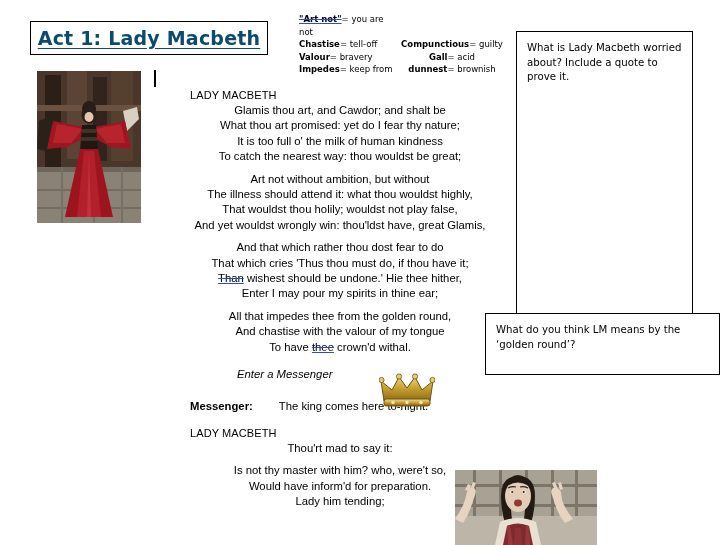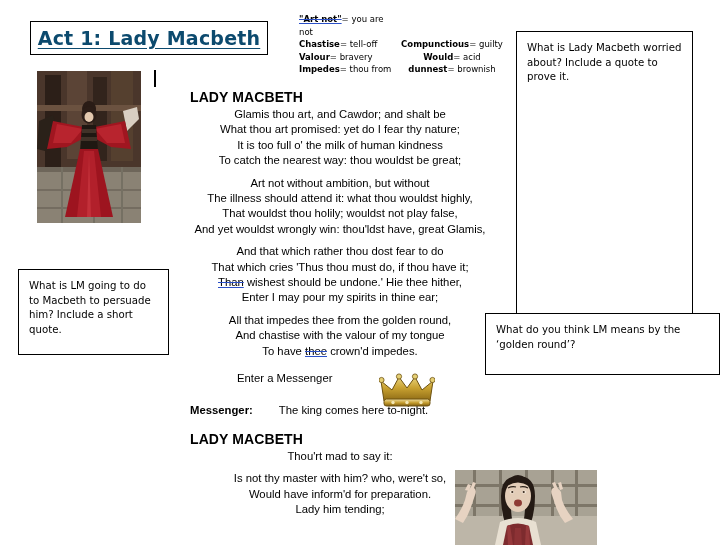--- a/index.html
+++ b/index.html
@@ -95,39 +95,40 @@
   .speech {
     position: absolute;
     left: 190px;
     top: 89px;
     width: 300px;
     font-family: "Liberation Sans", sans-serif;
     font-size: 11.3px;
     color: #000000;
   }
   .speaker {
-    font-weight: bold;
-    font-size: 14px;
+    font-weight: normal;
+    font-size: 11px;
     margin: 0 0 2px 0;
     letter-spacing: 0.1px;
   }
   .verse {
     margin: 0 0 7px 0;
   }
   .verse div {
     line-height: 15.4px;
     white-space: nowrap;
     text-align: center;
   }
   .struckword {
     text-decoration: line-through underline;
     text-decoration-color: #2a4fc7;
     text-decoration-thickness: 1.4px;
   }
   .stage-dir {
+    font-style: italic;
     margin: 12px 0 4px 47px;
     line-height: 15.4px;
   }
   .msg-line {
     margin: 16px 0 0 0;
     line-height: 15.4px;
   }
   .msg-label { font-weight: bold; }
   .msg-spacer { display: inline-block; width: 26px; }
   .block-gap { height: 13px; }
@@ -197,26 +198,26 @@
       </div>
       <div class="gloss-col-r">
         <span class="gloss-term">Compunctious</span><span class="gloss-def">= guilty</span>
       </div>
     </div>
     <div class="gloss-row">
       <div class="gloss-col-l">
         <span class="gloss-term">Valour</span><span class="gloss-def">= bravery</span>
       </div>
       <div class="gloss-col-r">
-        <span class="gloss-term">Would</span><span class="gloss-def">= acid</span>
+        <span class="gloss-term">Gall</span><span class="gloss-def">= acid</span>
       </div>
     </div>
     <div class="gloss-row">
       <div class="gloss-col-l">
-        <span class="gloss-term">Impedes</span><span class="gloss-def">= thou from</span>
+        <span class="gloss-term">Impedes</span><span class="gloss-def">= keep from</span>
       </div>
       <div class="gloss-col-r">
         <span class="gloss-term">dunnest</span><span class="gloss-def">= brownish</span>
       </div>
     </div>
   </div>
 
   <div class="photo-left">
     <svg width="104" height="152" viewBox="0 0 104 152" xmlns="http://www.w3.org/2000/svg">
       <rect width="104" height="152" fill="#3a2a22"></rect>
@@ -279,21 +280,21 @@
     <div class="verse">
       <div>And that which rather thou dost fear to do</div>
       <div>That which cries 'Thus thou must do, if thou have it;</div>
       <div><span class="struckword">Than</span><span> wishest should be undone.' Hie thee hither,</span></div>
       <div>Enter I may pour my spirits in thine ear;</div>
     </div>
 
     <div class="verse">
       <div>All that impedes thee from the golden round,</div>
       <div>And chastise with the valour of my tongue</div>
-      <div><span>To have </span><span class="struckword">thee</span><span> crown'd impedes.</span></div>
+      <div><span>To have </span><span class="struckword">thee</span><span> crown'd withal.</span></div>
     </div>
 
     <div class="stage-dir">Enter a Messenger</div>
 
     <div class="msg-line">
       <span class="msg-label">Messenger:</span><span class="msg-spacer"></span><span>The king comes here to-night.</span>
     </div>
 
     <div class="block-gap"></div>
 
@@ -329,23 +330,20 @@
       <circle cx="2.5" cy="7" r="2.6" fill="#e5cf74" stroke="#6d5210" stroke-width="0.8"></circle>
       <circle cx="20" cy="3.5" r="2.6" fill="#e5cf74" stroke="#6d5210" stroke-width="0.8"></circle>
       <circle cx="36" cy="3.5" r="2.6" fill="#e5cf74" stroke="#6d5210" stroke-width="0.8"></circle>
       <circle cx="53.5" cy="7" r="2.6" fill="#e5cf74" stroke="#6d5210" stroke-width="0.8"></circle>
       <circle cx="14" cy="29.5" r="1.7" fill="#f3e7b2"></circle>
       <circle cx="28" cy="29.5" r="1.7" fill="#f3e7b2"></circle>
       <circle cx="42" cy="29.5" r="1.7" fill="#f3e7b2"></circle>
     </svg>
   </div>
 
-  <div class="qbox" id="qbox-left">
-    <span class="qtext">What is LM going to do to Macbeth to persuade him? Include a short quote.</span>
-  </div>
 
   <div class="qbox" id="qbox-right-top">
     <span class="qtext">What is Lady Macbeth worried about? Include a quote to prove it.</span>
   </div>
 
   <div class="qbox" id="qbox-right-bottom">
     <span class="qtext">What do you think LM means by the ‘golden round’?</span>
   </div>
 
   <div class="photo-bottom">

